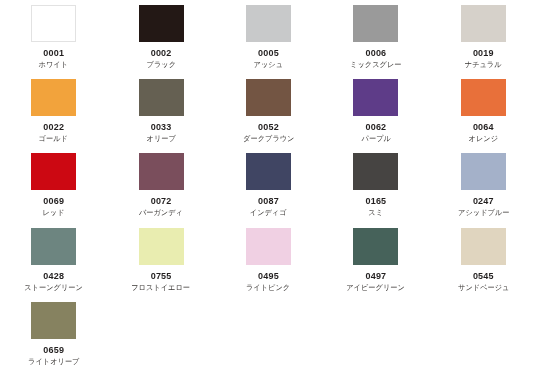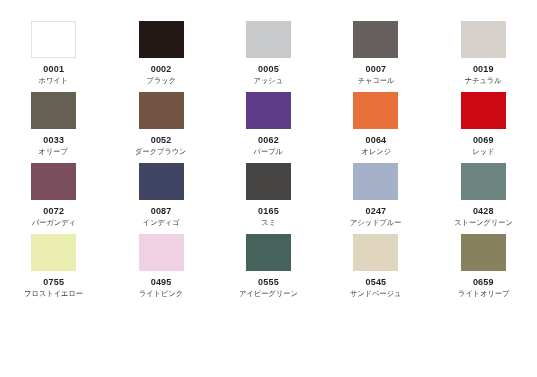--- a/index.html
+++ b/index.html
@@ -13,21 +13,21 @@
     font-family: "Liberation Sans", "DejaVu Sans", sans-serif;
     overflow: hidden;
   }
   #swatch-grid {
     display: grid;
     grid-template-columns: repeat(5, 1fr);
     grid-template-rows: repeat(5, 1fr);
     width: 537px;
     height: 377px;
     box-sizing: border-box;
-    padding: 18px 0 4px 0;
+    padding: 2px 0 4px 0;
   }
   .swatch-cell {
     display: flex;
     flex-direction: column;
     align-items: center;
     justify-content: flex-start;
     padding-top: 3px;
   }
   .swatch-chip {
     width: 45px;
@@ -70,28 +70,33 @@
       <div class="swatch-chip" style="background-color: rgb(35, 24, 21);"></div>
       <div class="swatch-code">0002</div>
       <div class="swatch-name">ブラック</div>
     </div>
     <div class="swatch-cell">
       <div class="swatch-chip" style="background-color: rgb(200, 201, 202);"></div>
       <div class="swatch-code">0005</div>
       <div class="swatch-name">アッシュ</div>
     </div>
     <div class="swatch-cell">
-      <div class="swatch-chip" style="background-color: rgb(102, 95, 93);"></div>
-      <div class="swatch-code">0007</div>
-      <div class="swatch-name">チャコール</div>
+      <div class="swatch-chip" style="background-color: rgb(154, 154, 154);"></div>
+      <div class="swatch-code">0006</div>
+      <div class="swatch-name">ミックスグレー</div>
     </div>
     <div class="swatch-cell">
       <div class="swatch-chip" style="background-color: rgb(214, 209, 202);"></div>
       <div class="swatch-code">0019</div>
       <div class="swatch-name">ナチュラル</div>
+    </div>
+    <div class="swatch-cell">
+      <div class="swatch-chip" style="background-color: rgb(242, 163, 60);"></div>
+      <div class="swatch-code">0022</div>
+      <div class="swatch-name">ゴールド</div>
     </div>
     <div class="swatch-cell">
       <div class="swatch-chip" style="background-color: rgb(101, 96, 82);"></div>
       <div class="swatch-code">0033</div>
       <div class="swatch-name">オリーブ</div>
     </div>
     <div class="swatch-cell">
       <div class="swatch-chip" style="background-color: rgb(115, 85, 67);"></div>
       <div class="swatch-code">0052</div>
       <div class="swatch-name">ダークブラウン</div>
@@ -141,21 +146,21 @@
       <div class="swatch-code">0755</div>
       <div class="swatch-name">フロストイエロー</div>
     </div>
     <div class="swatch-cell">
       <div class="swatch-chip" style="background-color: rgb(240, 208, 227);"></div>
       <div class="swatch-code">0495</div>
       <div class="swatch-name">ライトピンク</div>
     </div>
     <div class="swatch-cell">
       <div class="swatch-chip" style="background-color: rgb(70, 98, 90);"></div>
-      <div class="swatch-code">0555</div>
+      <div class="swatch-code">0497</div>
       <div class="swatch-name">アイビーグリーン</div>
     </div>
     <div class="swatch-cell">
       <div class="swatch-chip" style="background-color: rgb(224, 213, 191);"></div>
       <div class="swatch-code">0545</div>
       <div class="swatch-name">サンドベージュ</div>
     </div>
     <div class="swatch-cell">
       <div class="swatch-chip" style="background-color: rgb(134, 130, 96);"></div>
       <div class="swatch-code">0659</div>

